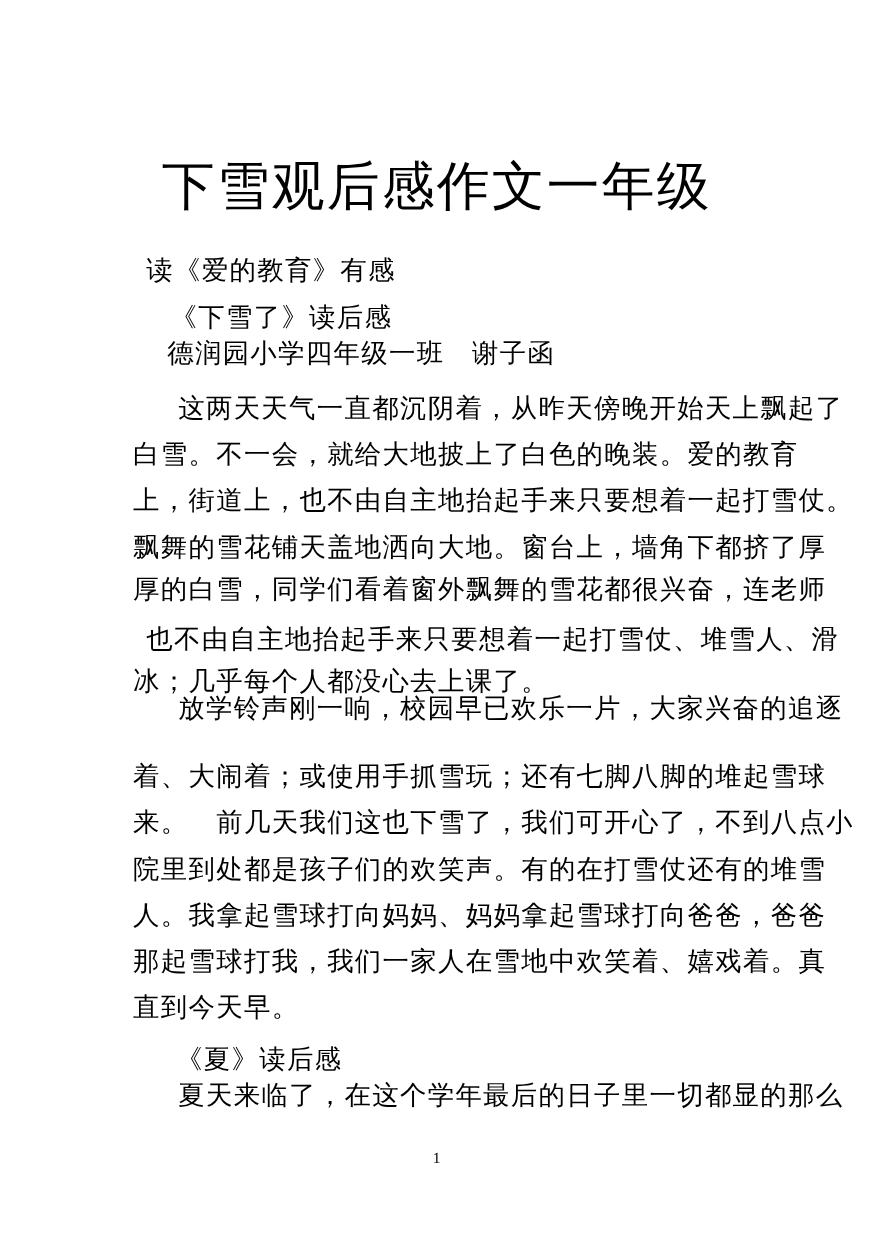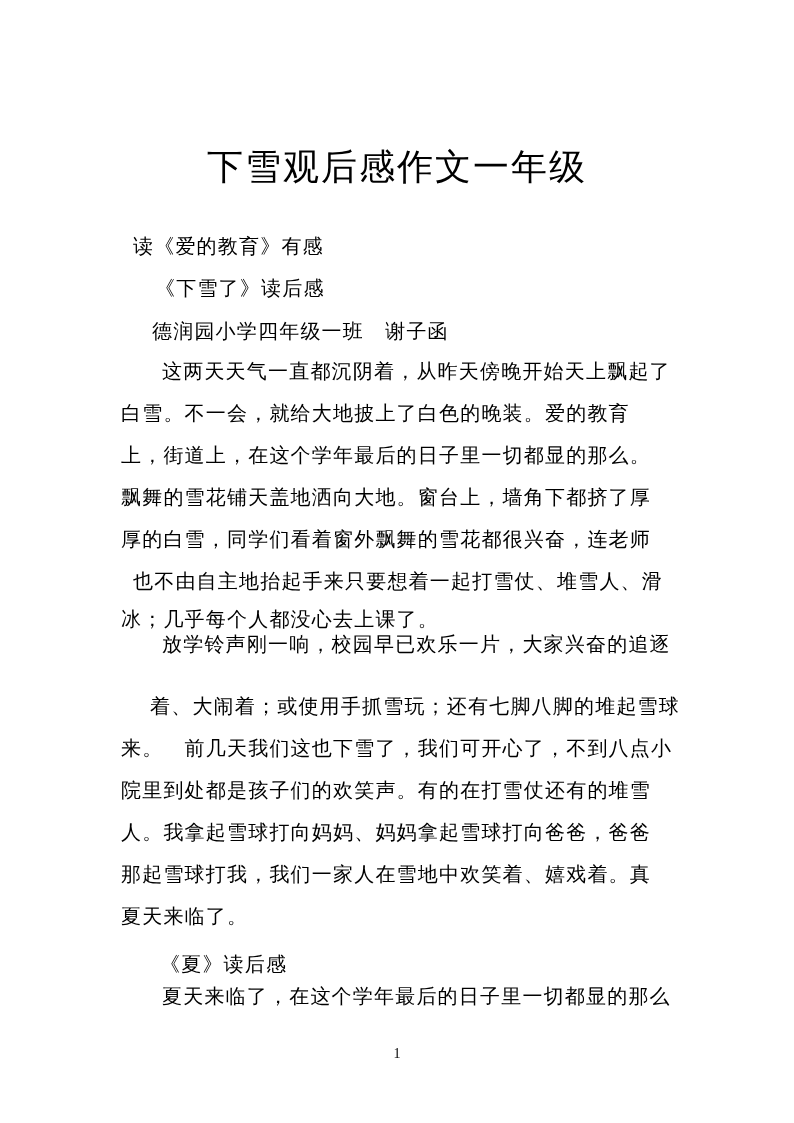--- a/index.html
+++ b/index.html
@@ -1,48 +1,48 @@
 <!DOCTYPE html>
 <html><head>
   <meta charset="utf-8">
   <style>
     html, body { margin: 0; padding: 0; background: #ffffff; }
     body { width: 794px; height: 1123px; position: relative; overflow: hidden;
            font-family: "DejaVu Sans", sans-serif; color: #000; }
     .page { position: absolute; left: 0; top: 0; width: 794px; height: 1123px; background: #fff; }
     .title { position: absolute; left: 0; width: 794px; top: 140px; text-align: center;
-             font-family: Liberation Mono, monospace; font-size: 36px; line-height: 60px;
+             font-family: Liberation Sans, sans-serif; font-size: 48px; line-height: 60px;
              letter-spacing: 2px; font-weight: normal; }
-    .line { position: absolute; font-size: 20px; line-height: 24px; white-space: nowrap;
+    .line { position: absolute; font-size: 24px; line-height: 24px; white-space: nowrap;
             letter-spacing: 1.2px; }
     .page-number { position: absolute; top: 1046px; left: 0; width: 794px; text-align: center;
                    font-family: "Liberation Serif", serif; font-size: 14px; line-height: 16px; }
   </style>
 </head>
 <body>
 
 <div class="page">
   <div class="title">下雪观后感作文一年级</div>
 
   <div id="lines">
     <div class="line" style="left: 133px; top: 234px;">读《爱的教育》有感</div>
     <div class="line" style="left: 155px; top: 276px;">《下雪了》读后感</div>
-    <div class="line" style="left: 152px; top: 319px;">德润园小学四年级一班　谢子函</div>
+    <div class="line" style="left: 152px; top: 309px;">德润园小学四年级一班　谢子函</div>
     <div class="line" style="left: 162px; top: 359px;">这两天天气一直都沉阴着，从昨天傍晚开始天上飘起了</div>
     <div class="line" style="left: 121px; top: 401px;">白雪。不一会，就给大地披上了白色的晚装。爱的教育</div>
-    <div class="line" style="left: 121px; top: 443px;">上，街道上，在这个学年最后的日子里一切都显的那么。</div>
+    <div class="line" style="left: 121px; top: 443px;">上，街道上，也不由自主地抬起手来只要想着一起打雪仗。</div>
     <div class="line" style="left: 121px; top: 485px;">飘舞的雪花铺天盖地洒向大地。窗台上，墙角下都挤了厚</div>
-    <div class="line" style="left: 121px; top: 527px;">厚的白雪，同学们看着窗外飘舞的雪花都很兴奋，连老师</div>
+    <div class="line" style="left: 121px; top: 527px; font-family: Liberation Mono, monospace;">厚的白雪，同学们看着窗外飘舞的雪花都很兴奋，连老师</div>
     <div class="line" style="left: 121px; top: 569px; margin-left: 12px;">也不由自主地抬起手来只要想着一起打雪仗、堆雪人、滑</div>
     <div class="line" style="left: 121px; top: 607px;">冰；几乎每个人都没心去上课了。</div>
     <div class="line" style="left: 162px; top: 632px;">放学铃声刚一响，校园早已欢乐一片，大家兴奋的追逐</div>
-    <div class="line" style="left: 121px; top: 694px; margin-left: 29px;">着、大闹着；或使用手抓雪玩；还有七脚八脚的堆起雪球</div>
+    <div class="line" style="left: 121px; top: 694px;">着、大闹着；或使用手抓雪玩；还有七脚八脚的堆起雪球</div>
     <div class="line" style="left: 121px; top: 736px; font-family: Liberation Serif, serif;">来。　前几天我们这也下雪了，我们可开心了，不到八点小</div>
     <div class="line" style="left: 121px; top: 778px; text-align: center;">院里到处都是孩子们的欢笑声。有的在打雪仗还有的堆雪</div>
     <div class="line" style="left: 121px; top: 820px;">人。我拿起雪球打向妈妈、妈妈拿起雪球打向爸爸，爸爸</div>
     <div class="line" style="left: 121px; top: 862px;">那起雪球打我，我们一家人在雪地中欢笑着、嬉戏着。真</div>
-    <div class="line" style="left: 121px; top: 904px;">夏天来临了。</div>
+    <div class="line" style="left: 121px; top: 904px;">直到今天早。</div>
     <div class="line" style="left: 160px; top: 954px; font-family: Liberation Mono, monospace;">《夏》读后感</div>
     <div class="line" style="left: 162px; top: 984px; text-align: right;">夏天来临了，在这个学年最后的日子里一切都显的那么</div>
   </div>
 
   <div class="page-number">1</div>
 </div>
 
 </body></html>

